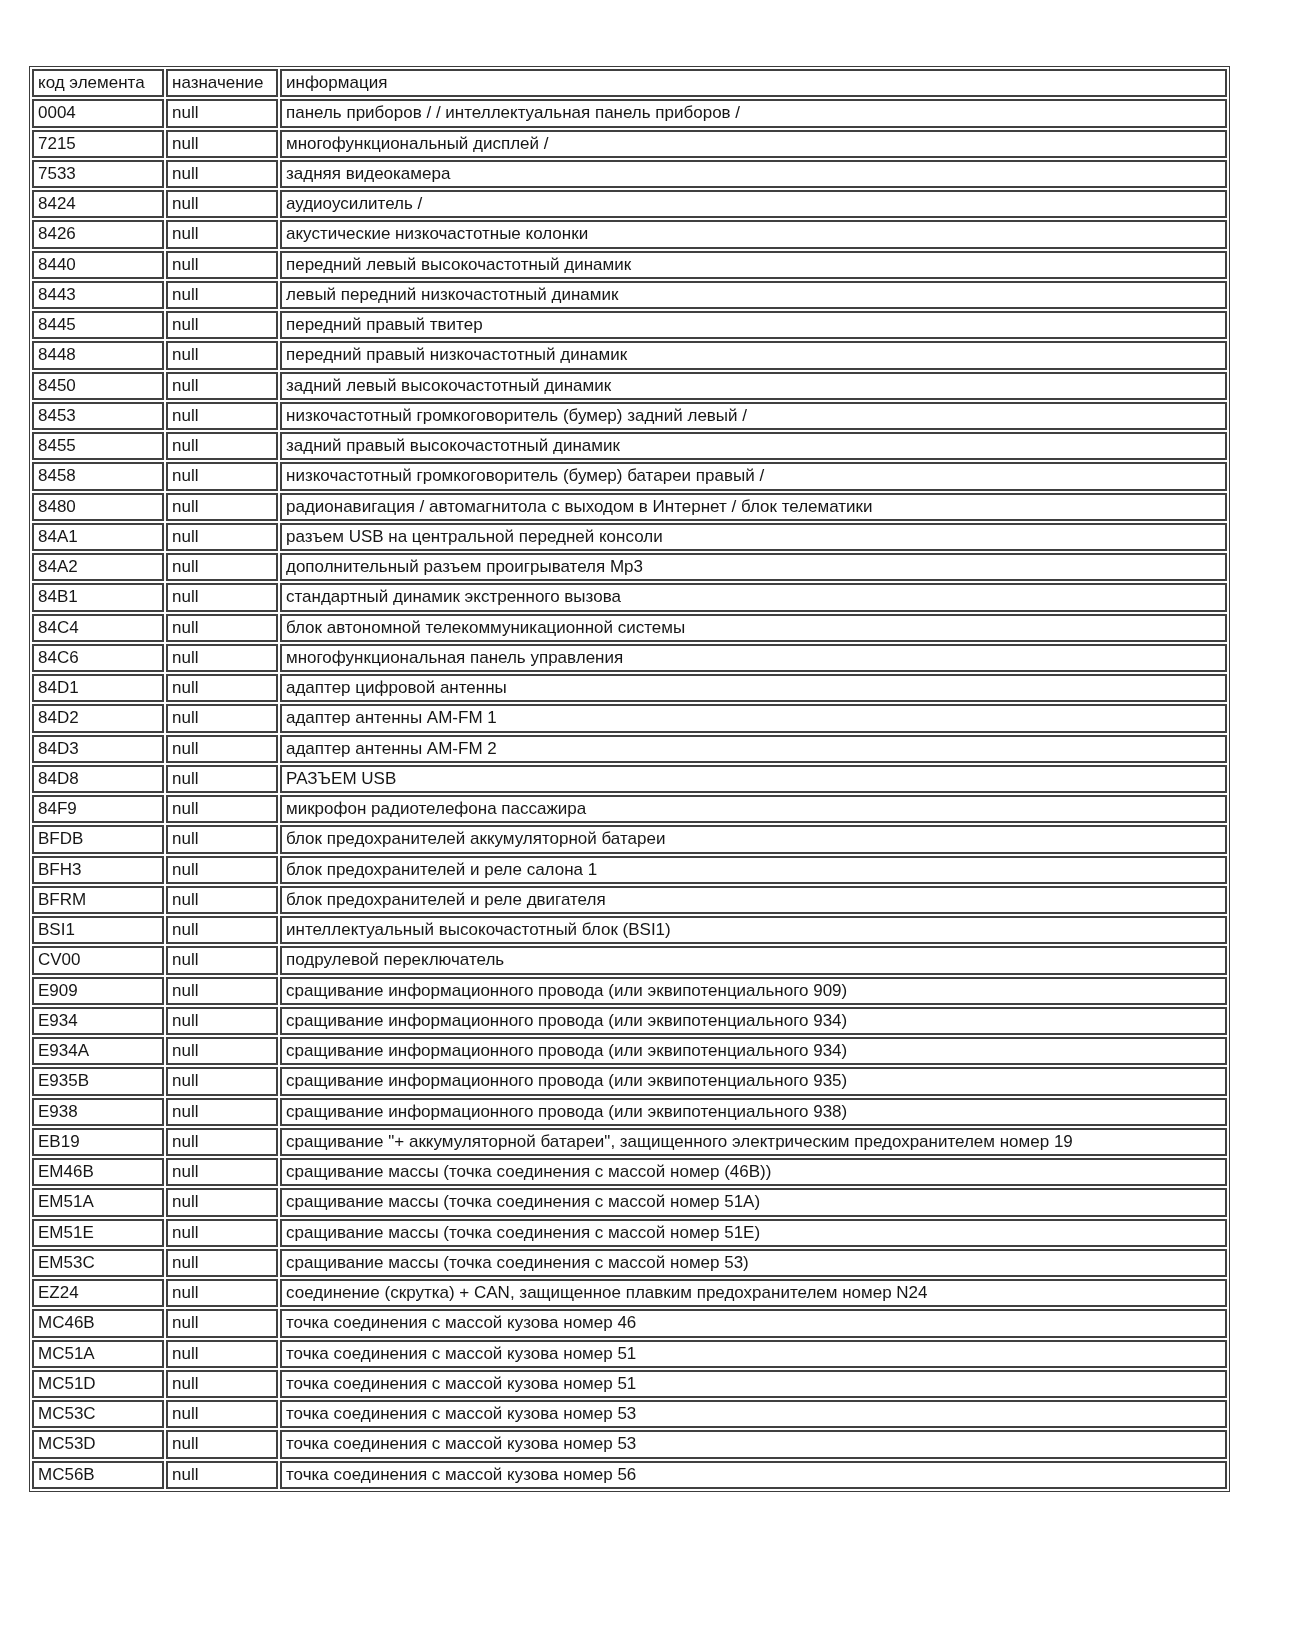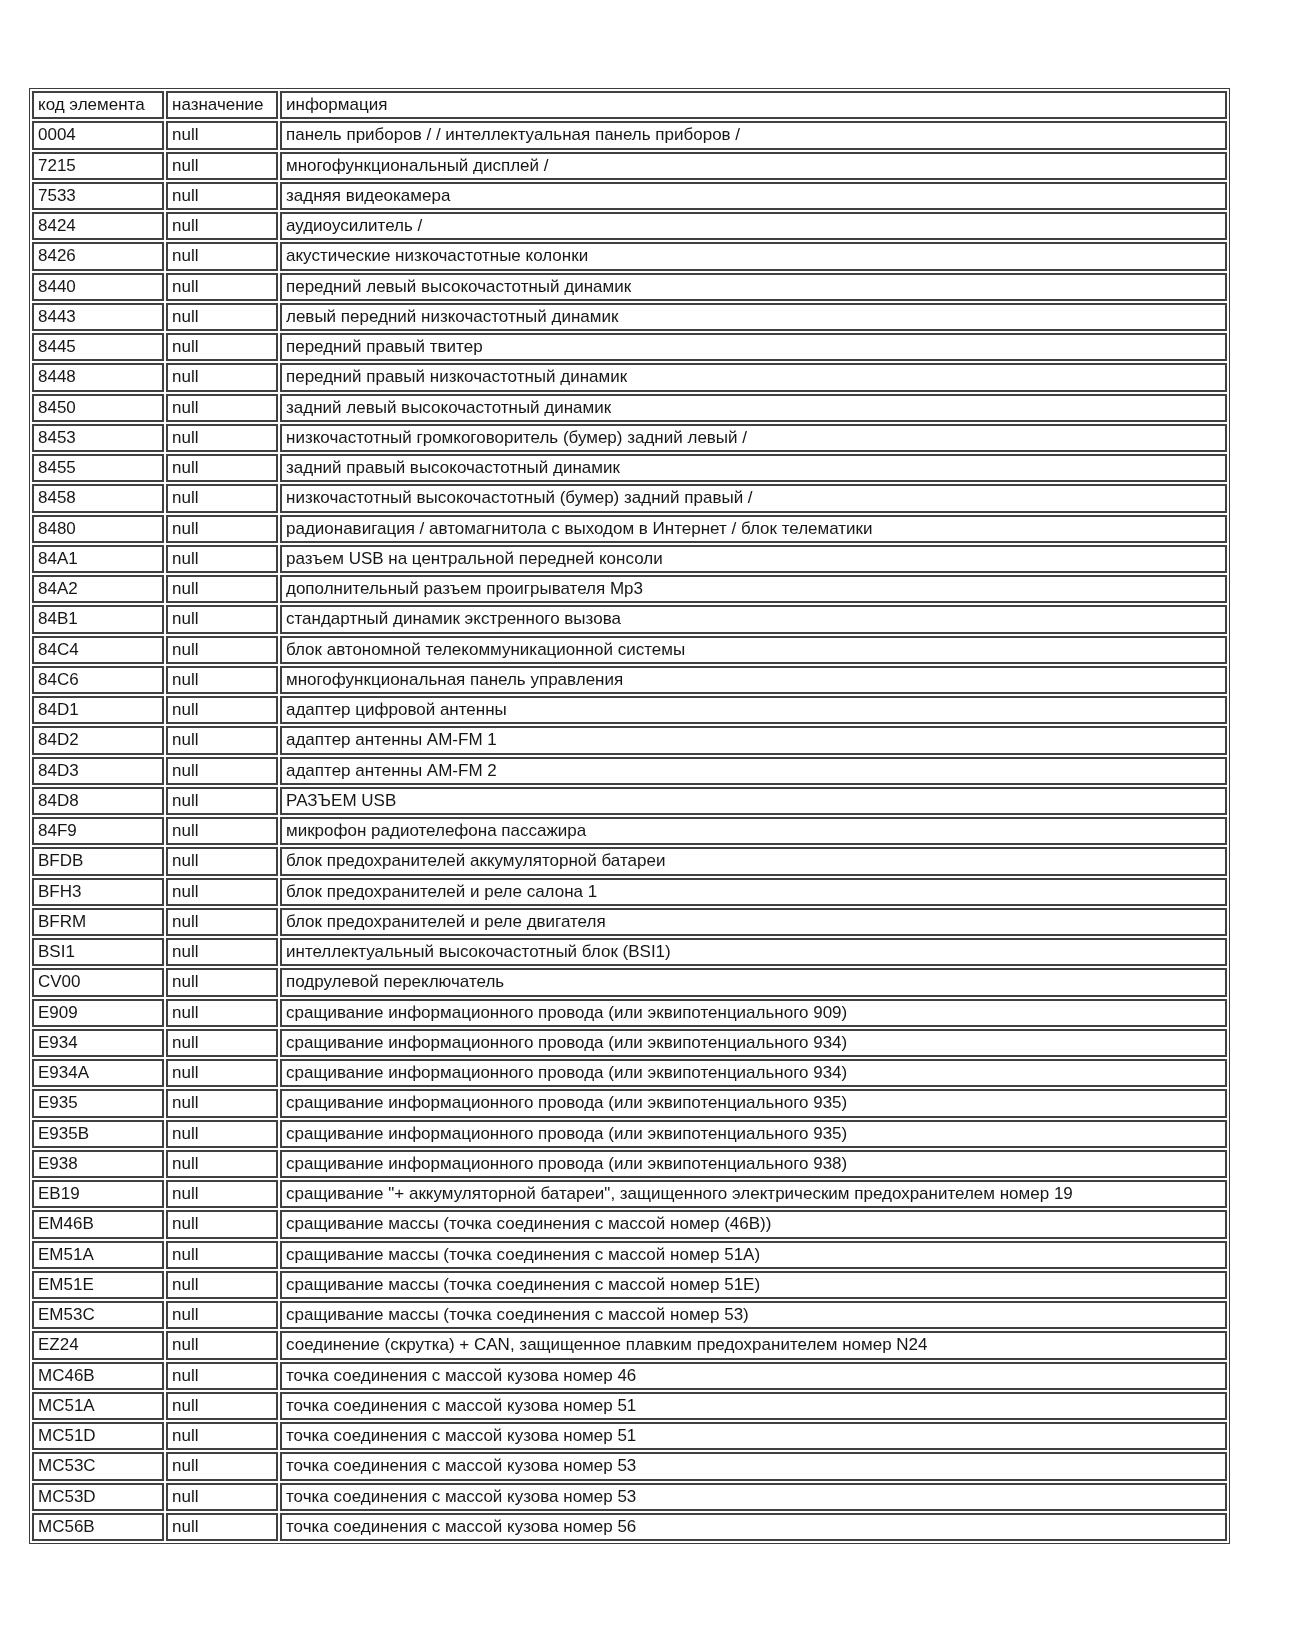--- a/index.html
+++ b/index.html
@@ -8,21 +8,21 @@
     background: #ffffff;
   }
   body {
     width: 1296px;
     height: 1639px;
     font-family: "Liberation Sans", "DejaVu Sans", sans-serif;
     color: #161616;
     position: relative;
   }
   .page {
-    padding: 88px 0 0 29px;
+    padding: 66px 0 0 29px;
   }
   table.elements {
     border-collapse: separate;
     border-spacing: 2px;
     width: 1201px;
     table-layout: fixed;
     background: #ffffff;
     border: 1px solid #3c3c3c;
   }
   table.elements th,
@@ -119,21 +119,21 @@
           <td>низкочастотный громкоговоритель (бумер) задний левый /</td>
         </tr>
         <tr>
           <td>8455</td>
           <td>null</td>
           <td>задний правый высокочастотный динамик</td>
         </tr>
         <tr>
           <td>8458</td>
           <td>null</td>
-          <td>низкочастотный высокочастотный (бумер) задний правый /</td>
+          <td>низкочастотный громкоговоритель (бумер) батареи правый /</td>
         </tr>
         <tr>
           <td>8480</td>
           <td>null</td>
           <td>радионавигация / автомагнитола с выходом в Интернет / блок телематики</td>
         </tr>
         <tr>
           <td>84A1</td>
           <td>null</td>
           <td>разъем USB на центральной передней консоли</td>
@@ -215,25 +215,20 @@
         </tr>
         <tr>
           <td>E934</td>
           <td>null</td>
           <td>сращивание информационного провода (или эквипотенциального 934)</td>
         </tr>
         <tr>
           <td>E934A</td>
           <td>null</td>
           <td>сращивание информационного провода (или эквипотенциального 934)</td>
-        </tr>
-        <tr>
-          <td>E935</td>
-          <td>null</td>
-          <td>сращивание информационного провода (или эквипотенциального 935)</td>
         </tr>
         <tr>
           <td>E935B</td>
           <td>null</td>
           <td>сращивание информационного провода (или эквипотенциального 935)</td>
         </tr>
         <tr>
           <td>E938</td>
           <td>null</td>
           <td>сращивание информационного провода (или эквипотенциального 938)</td>

